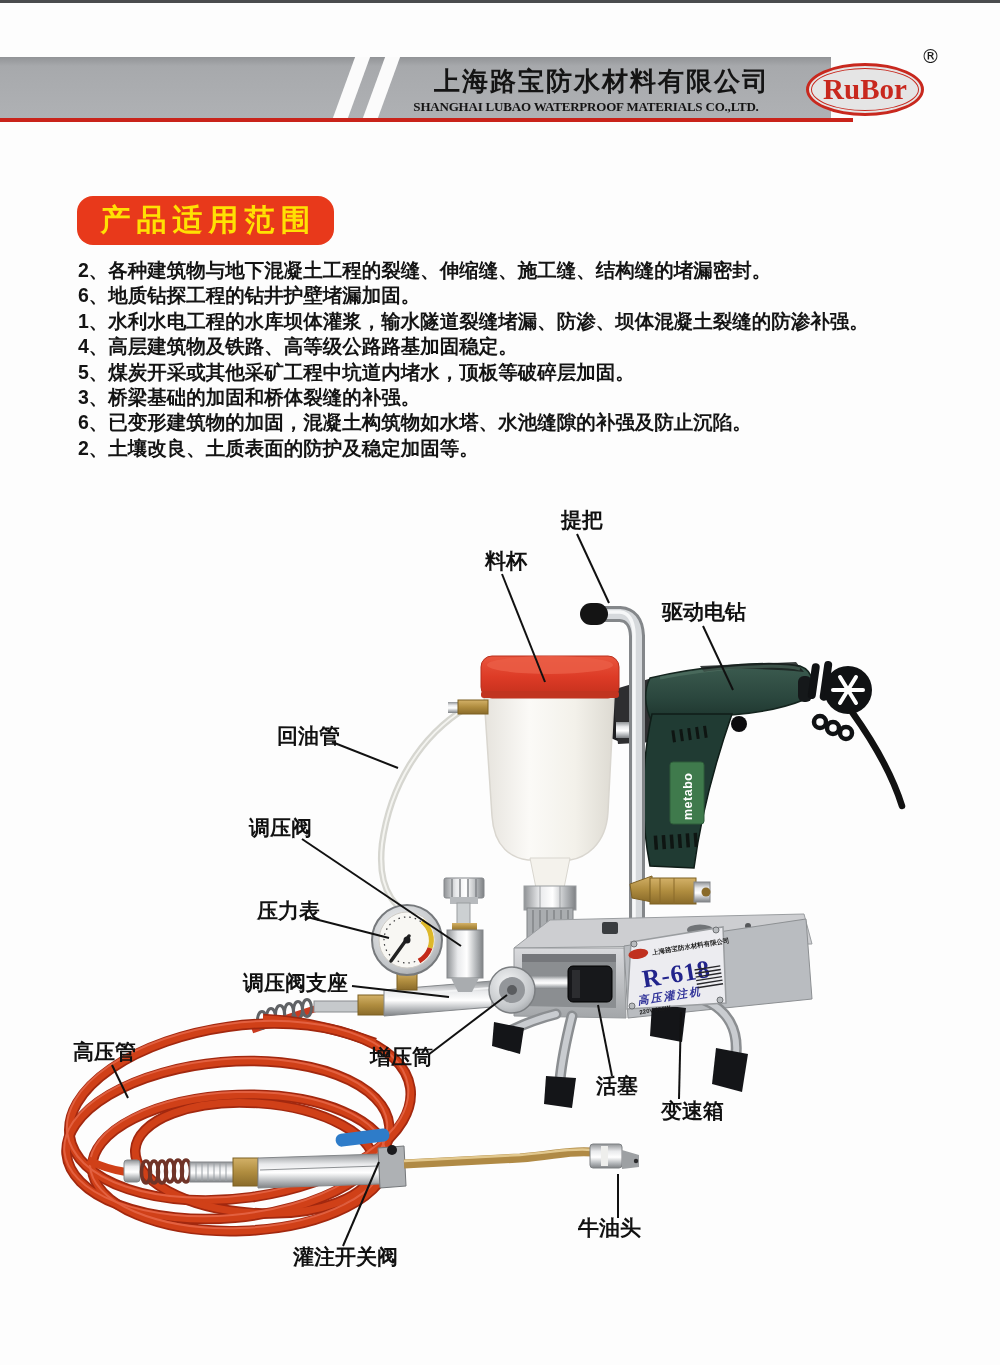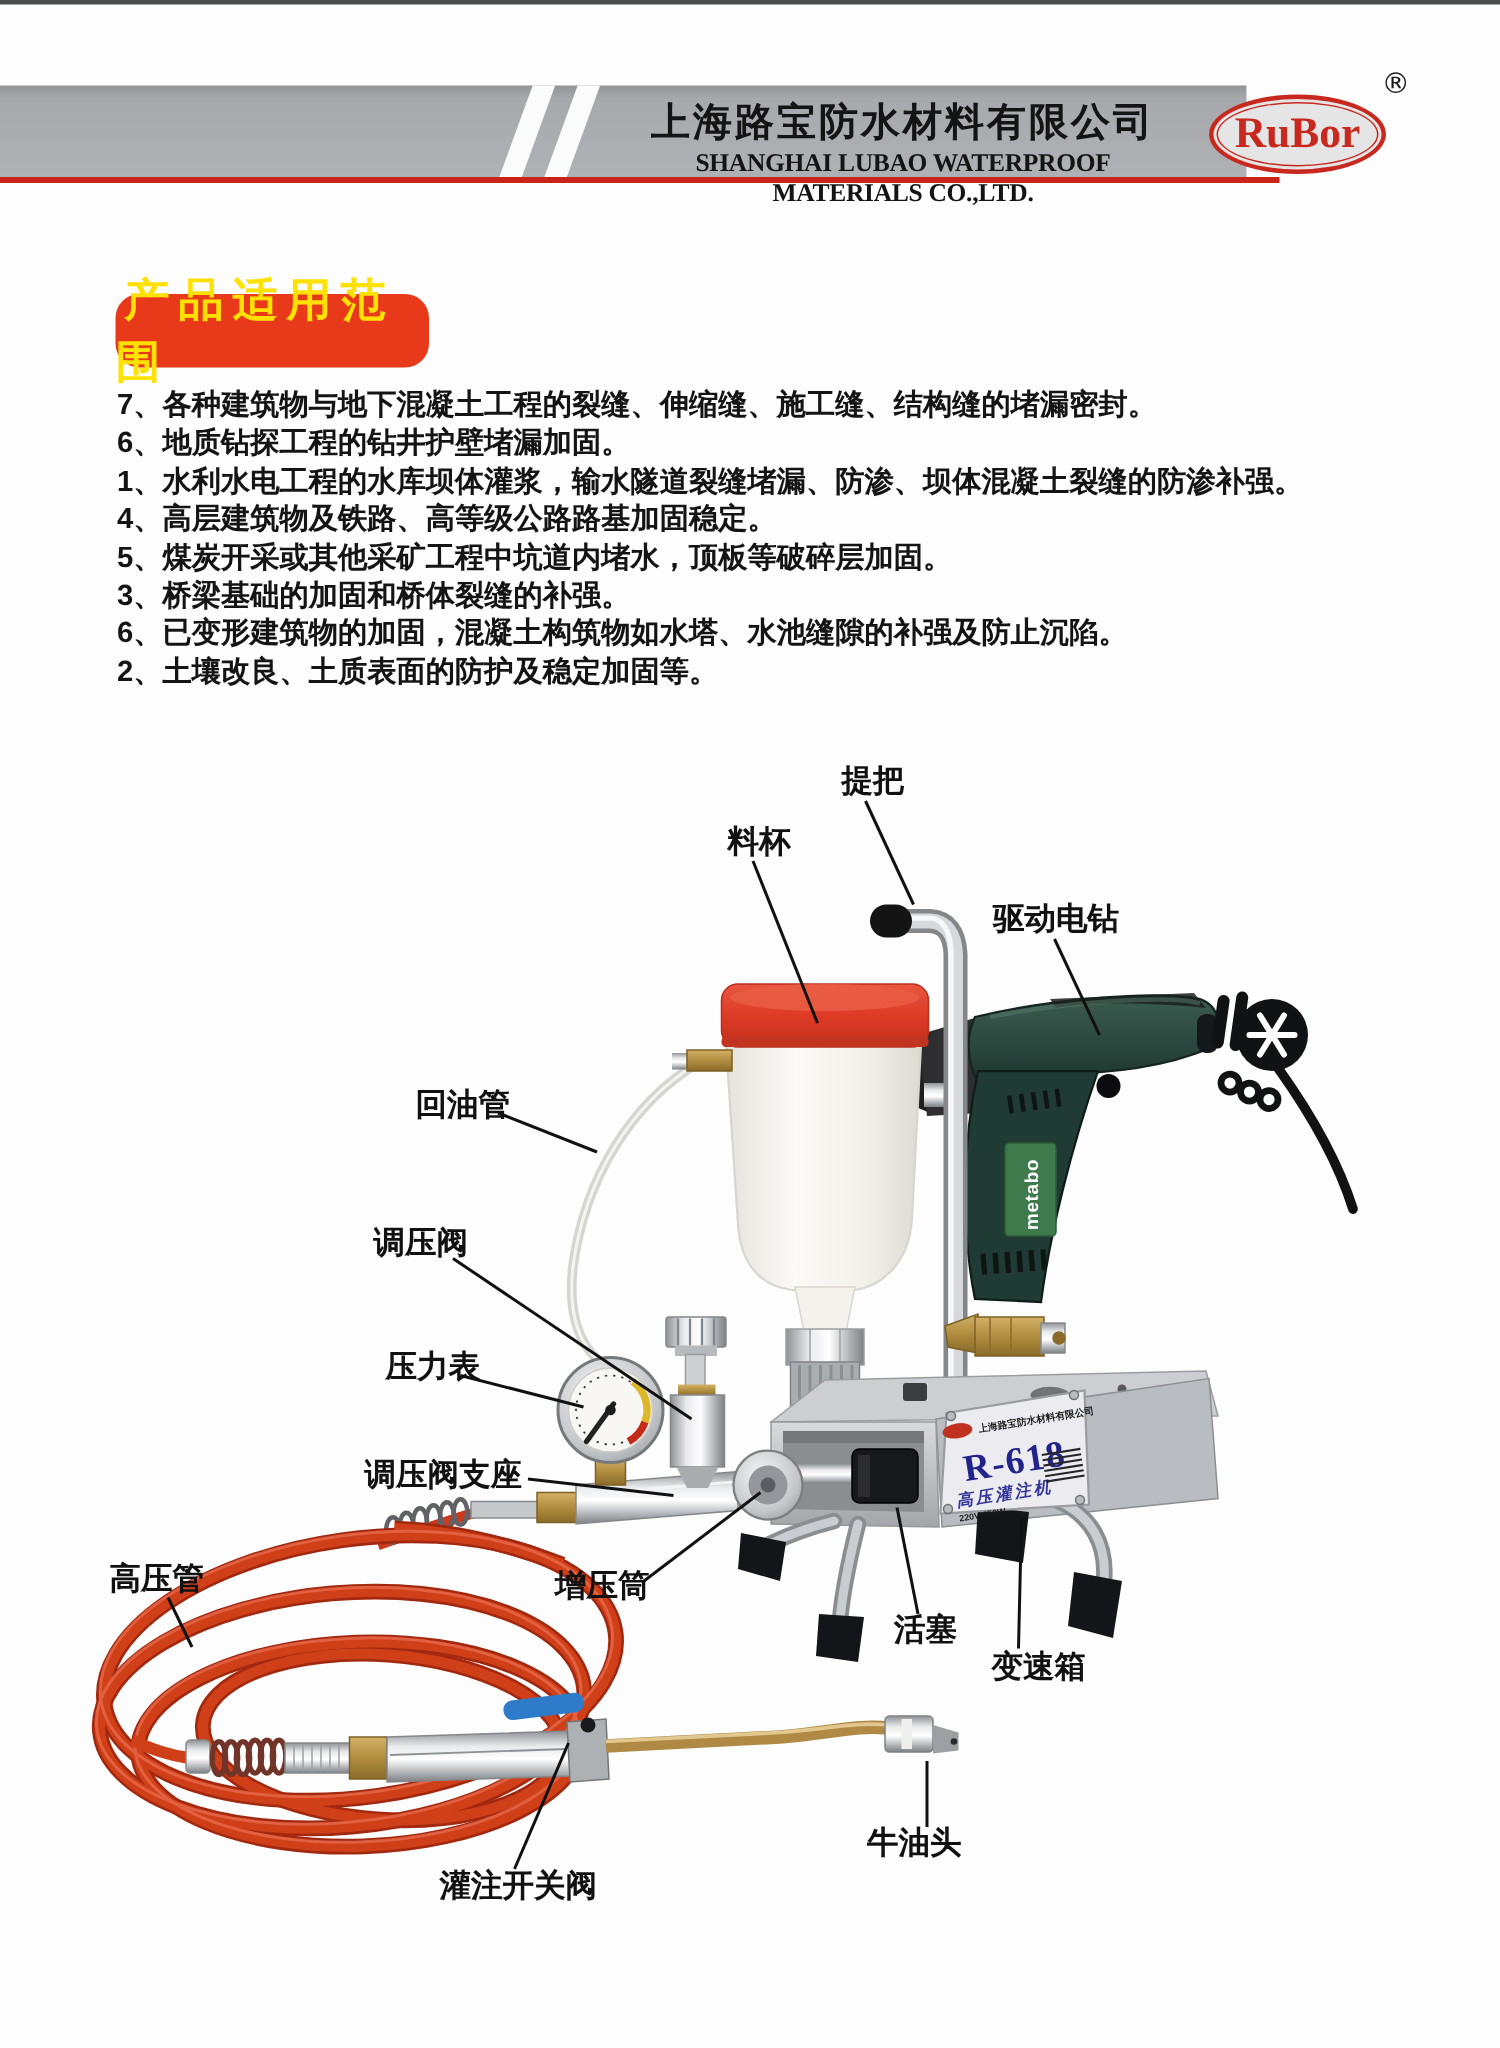--- a/index.html
+++ b/index.html
@@ -6,28 +6,28 @@
   .page{position:relative;width:1000px;height:1365px;background:#fdfdfd;overflow:hidden;
         font-family:"Liberation Sans",sans-serif;}
   .top-rule{position:absolute;top:0;left:0;width:1000px;height:3px;background:#4a4c4e;}
   .band{position:absolute;top:57px;left:0;width:831px;height:61px;
         background:linear-gradient(180deg,#929497 0%,#a7a9ac 15%,#afb1b4 100%);}
   .stripe{position:absolute;top:57px;width:15px;height:61px;background:#fbfbfb;transform:skewX(-20deg);}
   .band-rule{position:absolute;top:118px;left:0;width:853px;height:4px;background:#c9231a;}
   .band-title{position:absolute;left:141px;top:81px;font-size:29px;font-weight:bold;color:#1b1b1b;letter-spacing:1px;}
   .company-cn{position:absolute;left:426px;top:64px;width:352px;text-align:center;
       font-family:"DejaVu Serif","Liberation Serif",serif;font-weight:bold;font-size:26px;color:#141414;letter-spacing:2px;}
-  .company-en{position:absolute;left:424px;top:99px;width:356px;text-align:center;
-      font-family:"Liberation Serif",serif;font-weight:bold;font-size:17px;color:#141414;letter-spacing:-0.2px;}
+  .company-en{position:absolute;left:408px;top:99px;width:356px;text-align:center;
+      font-family:"Liberation Serif",serif;font-weight:bold;font-size:13px;color:#141414;letter-spacing:-0.2px;}
   .logo-oval{position:absolute;left:806px;top:63px;width:118px;height:53px;border:3px solid #c8281e;
       border-radius:50%;background:#e5e5e5;display:flex;align-items:center;justify-content:center;box-sizing:border-box;}
   .logo-oval::before{content:"";position:absolute;inset:2px;border:1.5px solid #c8281e;border-radius:50%;}
   .logo-text{font-family:"Liberation Serif",serif;font-weight:bold;font-size:29px;color:#c8281e;position:relative;}
   .reg-mark{position:absolute;left:921px;top:45px;font-size:19px;color:#1a1a1a;font-family:"DejaVu Sans",sans-serif;}
-  .badge{position:absolute;left:77px;top:196px;width:209px;height:49px;background:#e8391b;border-radius:16px;
+  .badge{position:absolute;left:77px;top:196px;width:257px;height:49px;background:#e8391b;border-radius:16px;
       display:flex;align-items:center;justify-content:center;}
   .badge span{font-size:30px;font-weight:bold;color:#ffe103;letter-spacing:6px;text-indent:6px;}
   .apps{position:absolute;left:78px;top:258px;width:880px;}
   .app-line{font-size:19.5px;font-weight:bold;color:#141414;line-height:25.4px;white-space:nowrap;}
   .figure{position:absolute;left:0;top:480px;width:1000px;height:820px;}
   svg text.part-label{font-family:"Liberation Sans",sans-serif;font-weight:bold;font-size:21px;fill:#111;}
 </style>
 </head>
 <body>
 
@@ -44,21 +44,21 @@
   <div class="logo-oval">
     <span class="logo-text">RuBor</span>
   </div>
   <div class="reg-mark">®</div>
 
   <div class="badge">
     <span>产品适用范围</span>
   </div>
 
   <div class="apps">
-    <div class="app-line">7、各种建筑物与地下混凝土工程的裂缝、伸缩缝、施工缝、结构缝的堵漏密封。</div>
+    <div class="app-line">2、各种建筑物与地下混凝土工程的裂缝、伸缩缝、施工缝、结构缝的堵漏密封。</div>
     <div class="app-line">6、地质钻探工程的钻井护壁堵漏加固。</div>
     <div class="app-line">1、水利水电工程的水库坝体灌浆，输水隧道裂缝堵漏、防渗、坝体混凝土裂缝的防渗补强。</div>
     <div class="app-line">4、高层建筑物及铁路、高等级公路路基加固稳定。</div>
     <div class="app-line">5、煤炭开采或其他采矿工程中坑道内堵水，顶板等破碎层加固。</div>
     <div class="app-line">3、桥梁基础的加固和桥体裂缝的补强。</div>
     <div class="app-line">6、已变形建筑物的加固，混凝土构筑物如水塔、水池缝隙的补强及防止沉陷。</div>
     <div class="app-line">2、土壤改良、土质表面的防护及稳定加固等。</div>
   </div>
 
   <svg class="figure" viewBox="0 480 1000 820">

